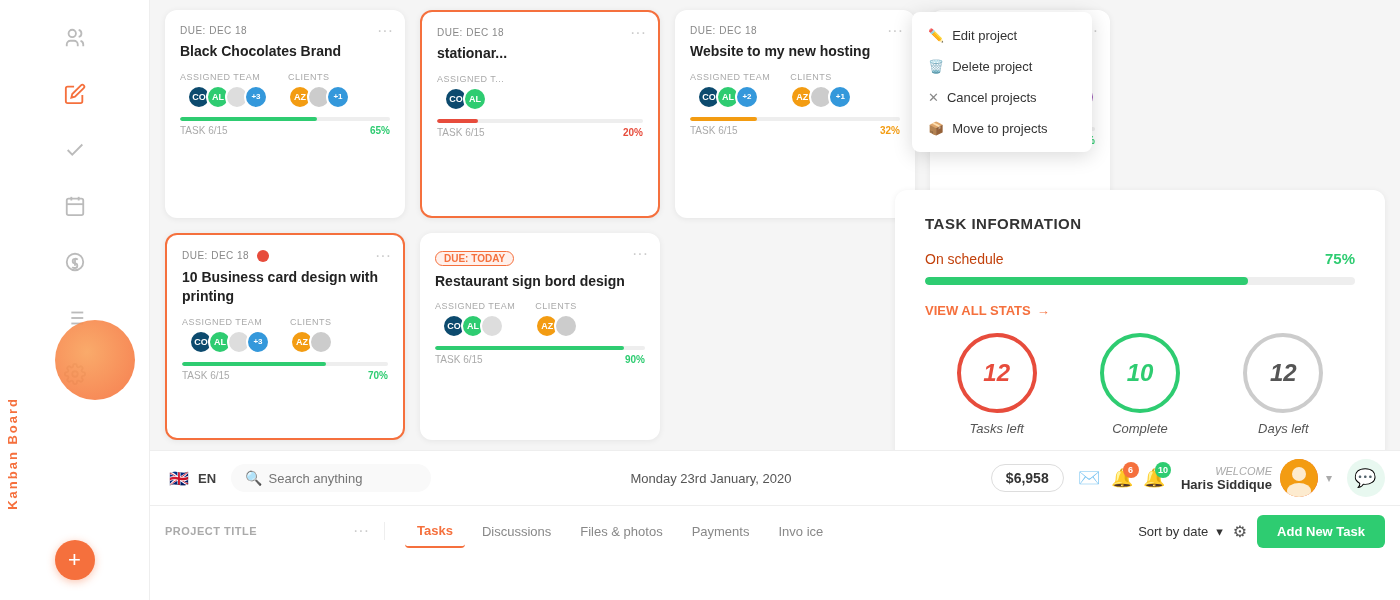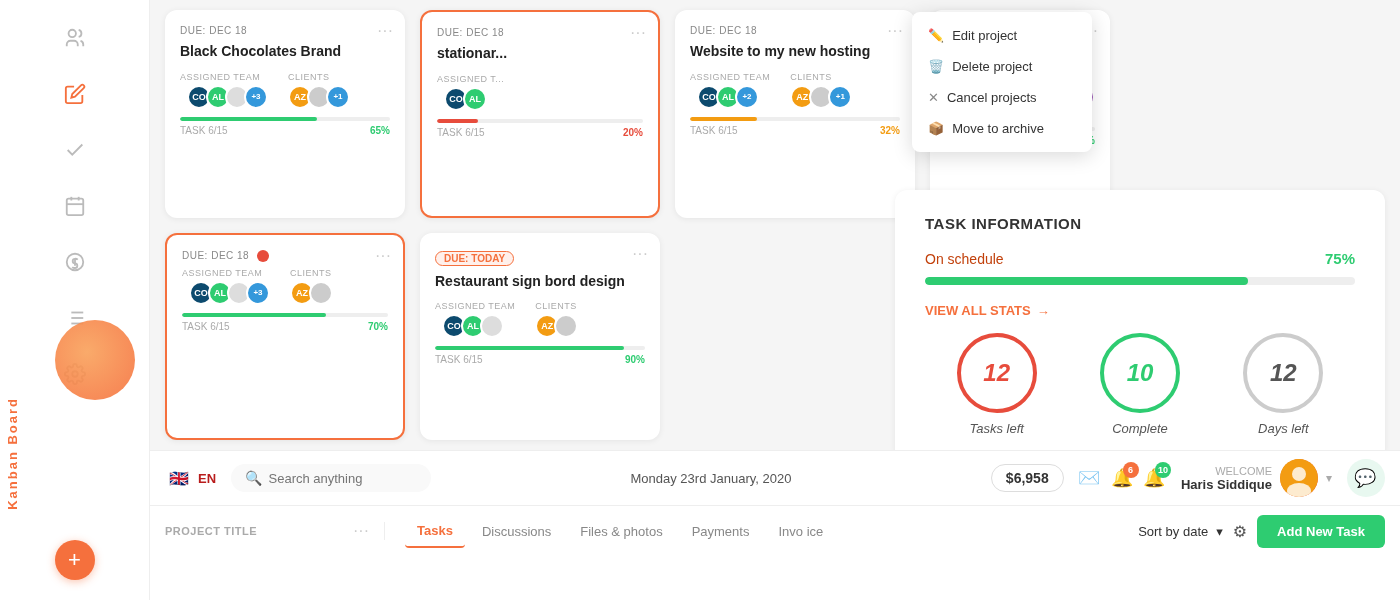--- a/index.html
+++ b/index.html
@@ -328,21 +328,21 @@
     .flag-circle {
       width: 28px; height: 28px;
       border-radius: 50%;
       overflow: hidden;
       display: flex; align-items: center; justify-content: center;
       font-size: 16px;
     }
     .lang-text {
       font-size: 13px;
       font-weight: 600;
-      color: #b91c1c;
+      color: #404040;
     }
 
     .search-bar {
       display: flex;
       align-items: center;
       background: #f9f9f9;
       border-radius: 20px;
       padding: 6px 14px;
       gap: 6px;
       flex: 0 0 200px;
@@ -399,20 +399,21 @@
 
     .user-info {
       display: flex;
       align-items: center;
       gap: 8px;
       cursor: pointer;
     }
     .user-welcome {
       font-size: 11px;
       color: #aaa;
+      font-style: italic;
     }
     .user-name {
       font-size: 13px;
       font-weight: 700;
       color: #333;
     }
     .user-avatar {
       width: 38px; height: 38px;
       border-radius: 50%;
       background: linear-gradient(135deg, #f39c12, #e74c3c);
@@ -644,21 +645,21 @@
           <div class="context-menu-item">
             <span class="context-menu-icon">🗑️</span>
             <span>Delete project</span>
           </div>
           <div class="context-menu-item">
             <span class="context-menu-icon">✕</span>
             <span>Cancel projects</span>
           </div>
           <div class="context-menu-item">
             <span class="context-menu-icon">📦</span>
-            <span>Move to archive</span>
+            <span>Move to projects</span>
           </div>
         </div>
       </div>
 
       <div class="project-card">
         <div class="card-dots">···</div>
         <div class="card-due">DUE: DEC 18</div>
         <div class="card-title">Website to my new hosting</div>
         <div class="card-meta">
           <div>
@@ -723,20 +724,21 @@
     </div>
 
     <div class="cards-row">
 
       <div class="project-card highlighted">
         <div class="card-dots">···</div>
         <div style="display:flex; align-items:center; gap:8px; margin-bottom:6px;">
           <span style="font-size:10px; color:#888; letter-spacing:0.5px;">DUE: DEC 18</span>
           <span style="width:12px;height:12px;border-radius:50%;background:#e74c3c;display:inline-block;"></span>
         </div>
+        <div class="card-title">10 Business card design with printing</div>
         <div class="card-meta">
           <div>
             <div class="meta-label">ASSIGNED TEAM</div>
             <div class="avatars">
               <div class="avatar co">CO</div>
               <div class="avatar al">AL</div>
               <div class="avatar ph" style="background:#ddd;"></div>
               <div class="avatar count">+3</div>
             </div>
           </div>

